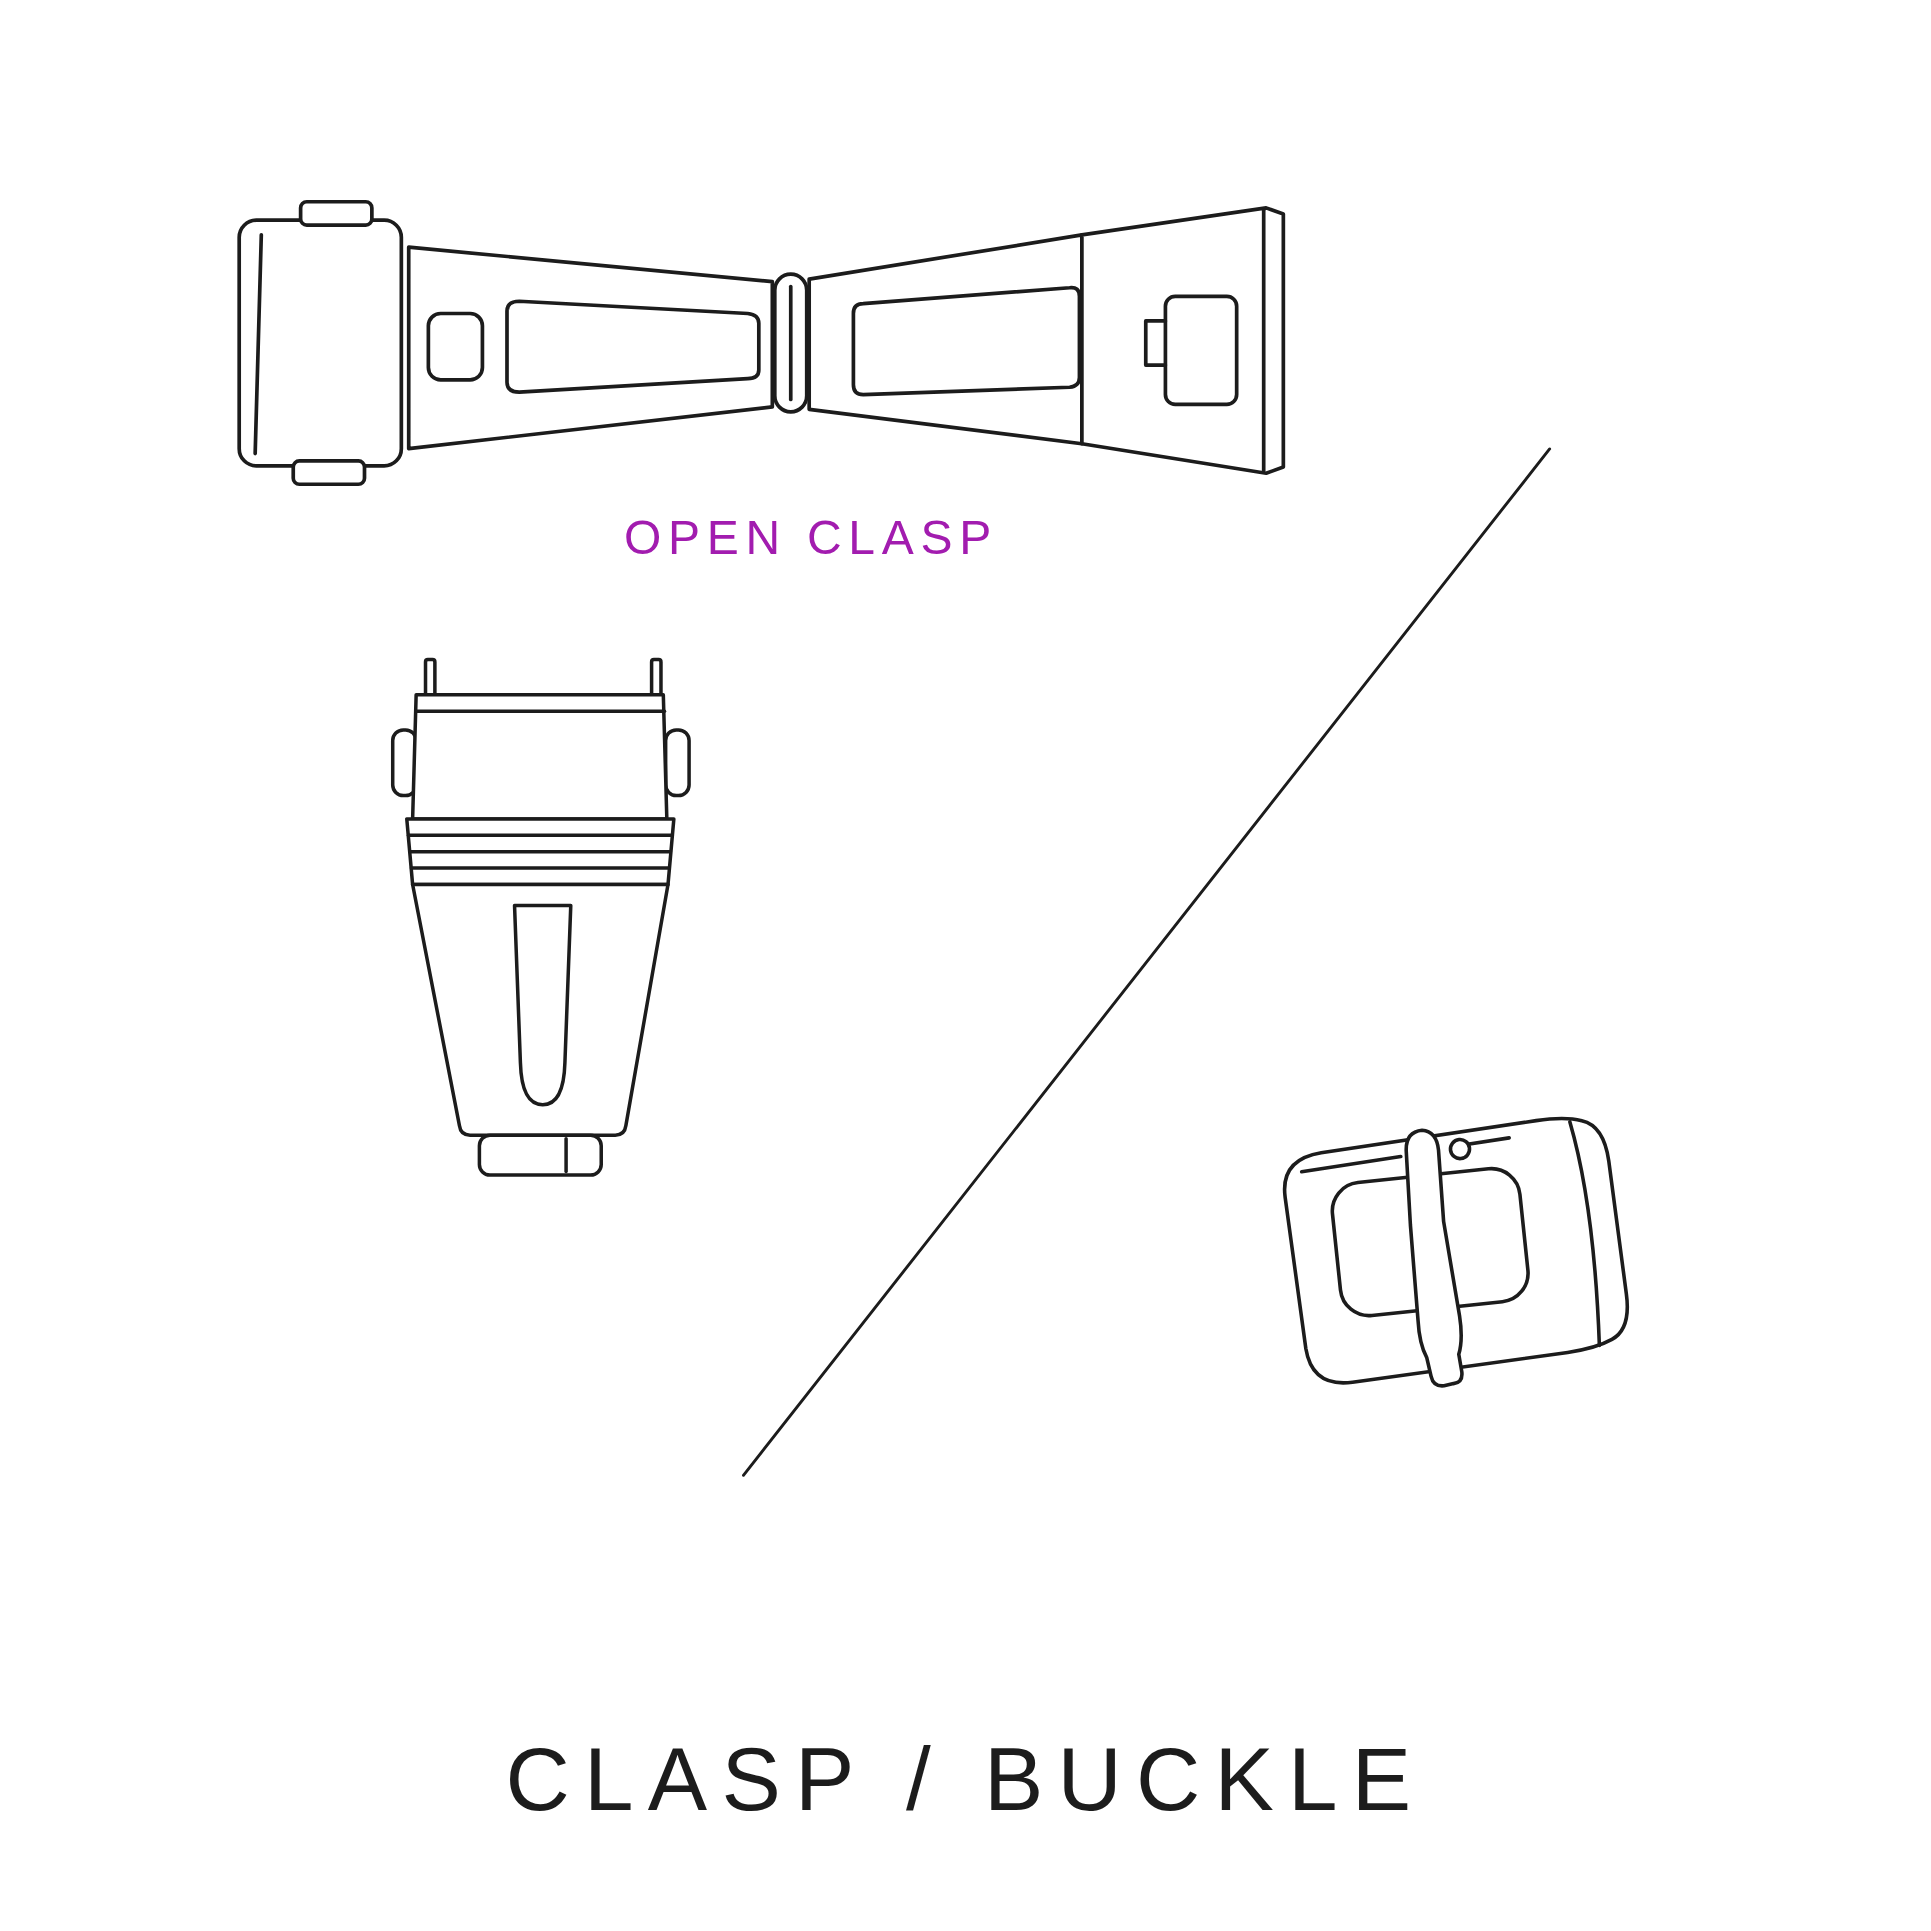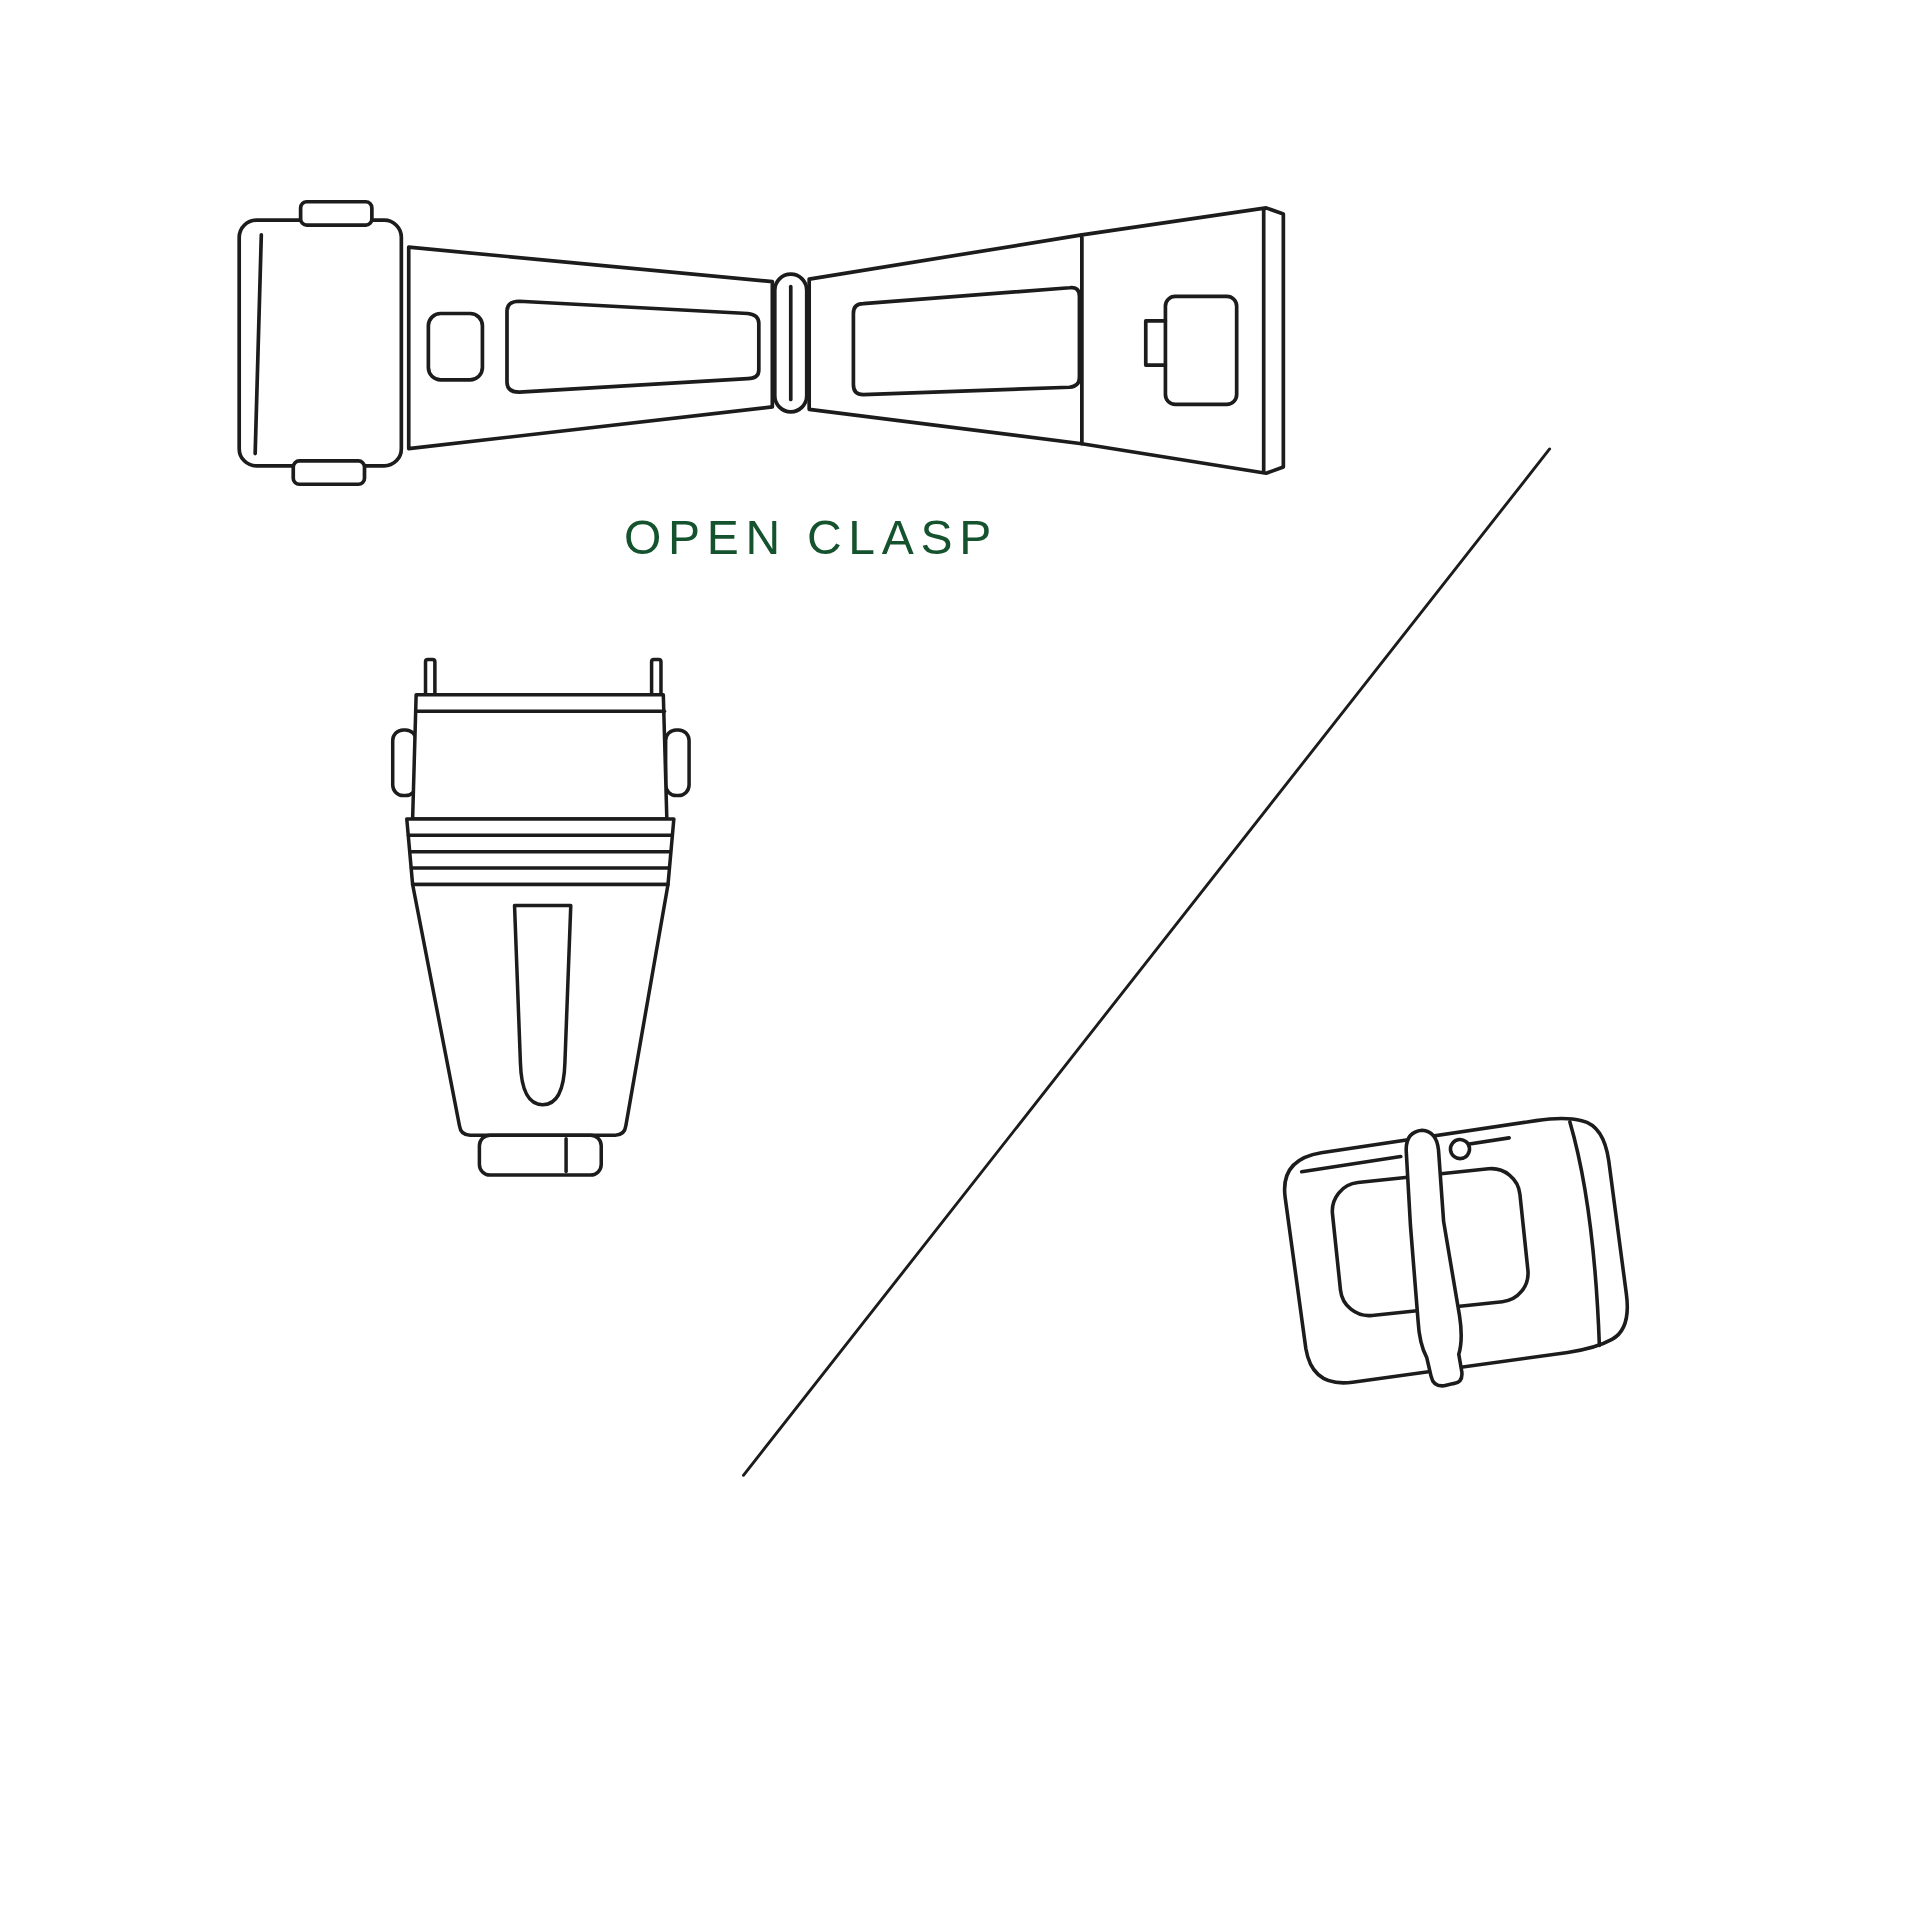--- a/index.html
+++ b/index.html
@@ -14,21 +14,21 @@
     background: #ffffff;
     overflow: hidden;
     font-family: "Liberation Sans", sans-serif;
   }
   .illus {
     position: absolute;
   }
   .caption {
     position: absolute;
     text-align: center;
-    color: #14532d;
+    color: #a21caf;
     font-size: 48px;
     letter-spacing: 0.14em;
     font-weight: 400;
     white-space: nowrap;
   }
   .page-title {
     position: absolute;
     left: 0;
     right: 0;
     top: 1728px;
@@ -120,15 +120,16 @@
       <rect x="84" y="80" width="158" height="112" rx="24"></rect>
 
       <line x1="62" y1="66" x2="146" y2="62"></line>
       <line x1="196" y1="58" x2="238" y2="56"></line>
       <circle cx="196" cy="61" r="8"></circle>
 
       <path d="M 166 42 Q 152 42 151 58 L 148 120 L 146 200 Q 145 220 150 232 L 152 248 Q 153 257 162 257 L 170 256 Q 178 256 178 247 L 177 232 Q 182 220 181 200 L 176 120 L 178 60 Q 178 44 166 42 Z"></path>
     </g>
   </svg>
 
+  <div class="page-title">CLASP / BUCKLE</div>
 
 </div>
 
 
 </body></html>

